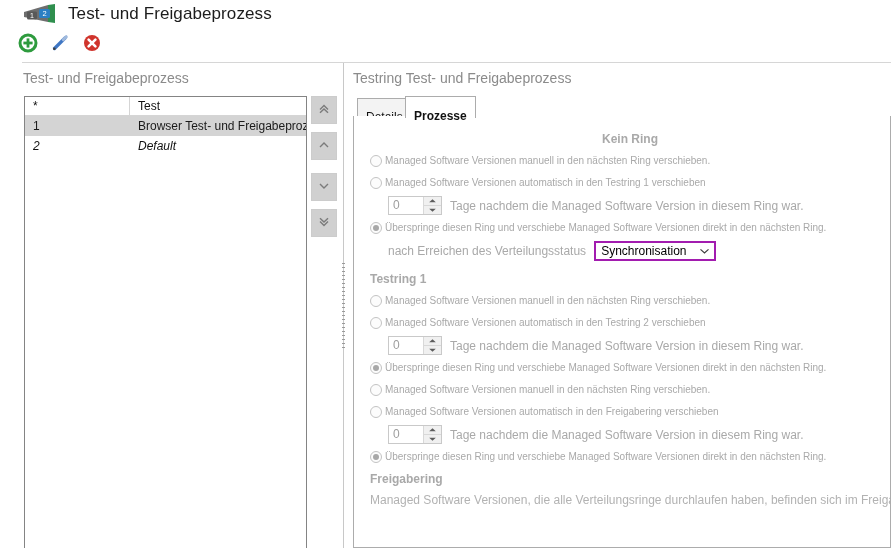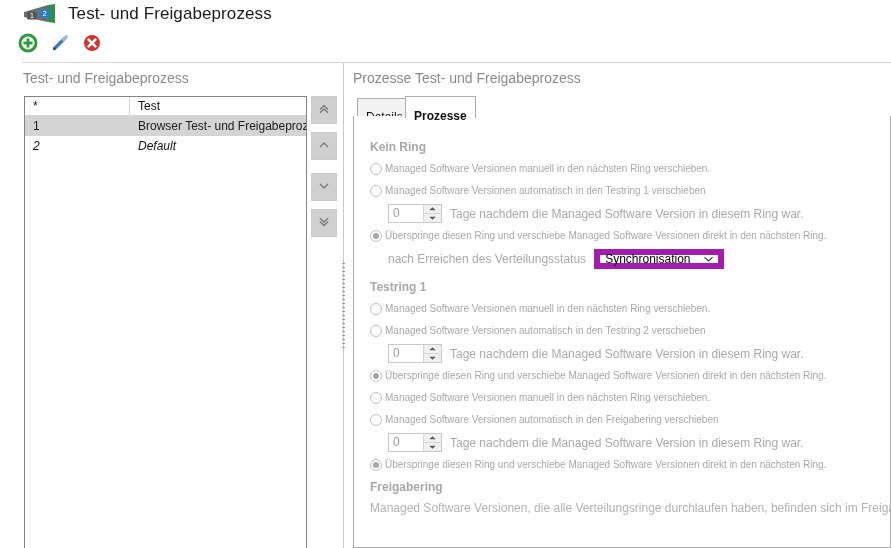--- a/index.html
+++ b/index.html
@@ -254,21 +254,21 @@
     width: 520px;
   }
 
   .sec-title {
     font-size: 12px;
     font-weight: bold;
     color: #a9a9a9;
     margin: 0 0 2px 0;
     line-height: 18px;
   }
-  .sec-title.first { margin-top: 12px; }
+  .sec-title.first { margin-top: 4px; text-align: center; }
   .sec-gap { height: 5px; }
 
   .radio-row {
     display: flex;
     align-items: flex-start;
     line-height: 18px;
     margin: 4px 0;
   }
   .radio {
     width: 12px;
@@ -349,21 +349,21 @@
     margin: 4px 0 4px 18px;
   }
   .status-label {
     font-size: 12px;
     color: #a9a9a9;
     margin-right: 8px;
     white-space: nowrap;
   }
   .combo {
     height: 20px;
-    border: 6px solid #a21caf;
+    border: 2px solid #a21caf;
     background: #ffffff;
     box-sizing: border-box;
     display: flex;
     align-items: center;
     padding: 0 4px 0 5px;
     min-width: 100px;
   }
   .combo-value {
     font-size: 12px;
     color: #000;
@@ -471,21 +471,21 @@
       </span>
     </div>
   </div>
 
   <div id="splitter">
     <div class="line"></div>
     <div class="grip"></div>
   </div>
 
   <div id="right-pane">
-    <div id="right-heading">Prozesse Test- und Freigabeprozess</div>
+    <div id="right-heading">Testring Test- und Freigabeprozess</div>
 
     <div id="tabstrip">
       <div class="tab" id="tab-details">Details</div>
       <div class="tab active" id="tab-prozesse">Prozesse</div>
     </div>
 
     <div id="tabpanel">
       <div id="content">
 
         <div class="sec-title first">Kein Ring</div>

